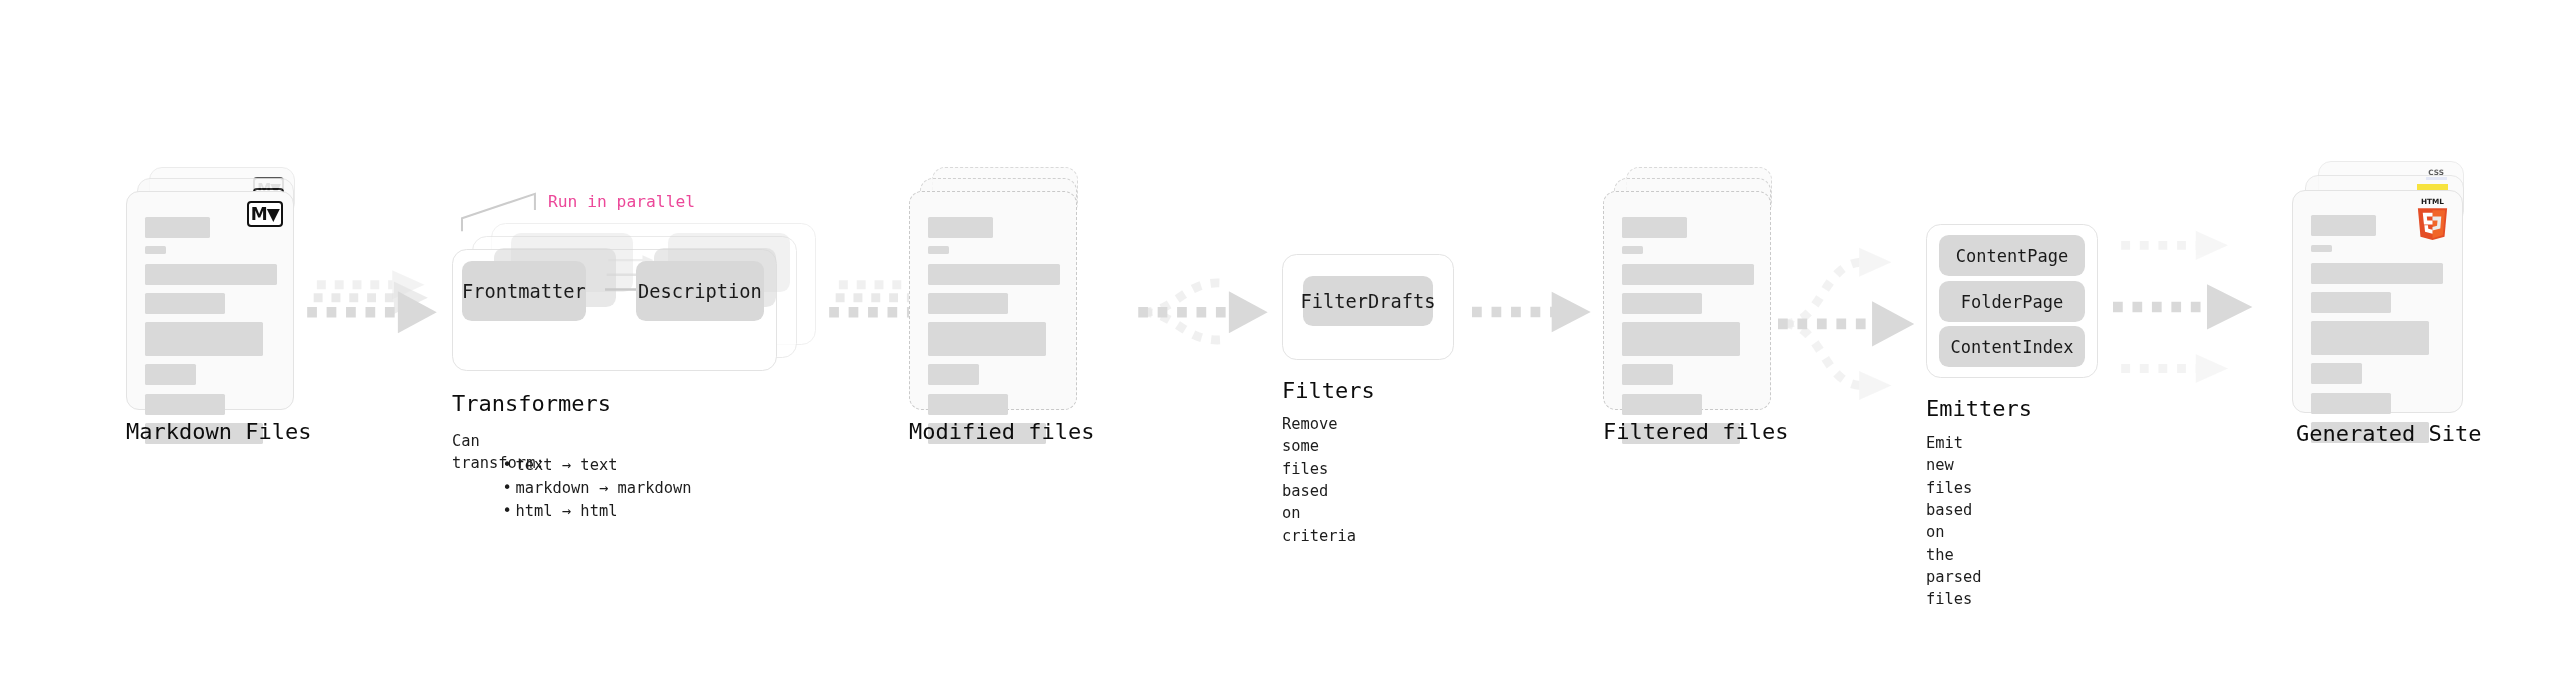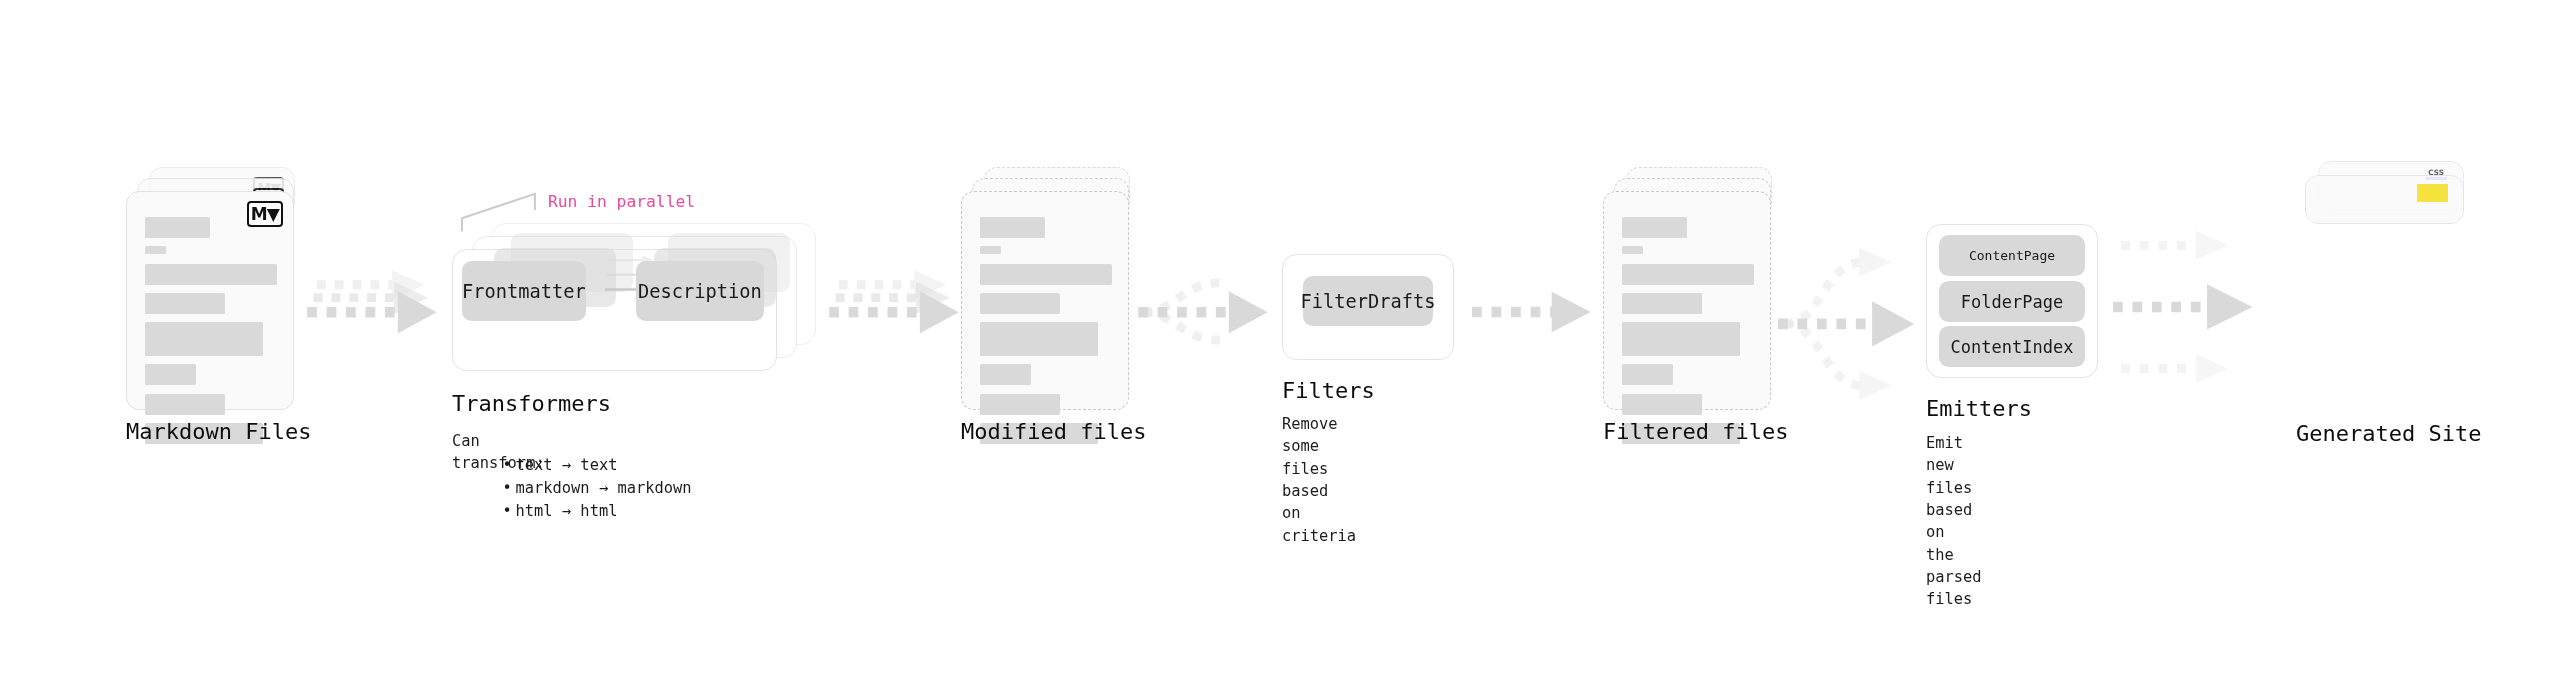--- a/index.html
+++ b/index.html
@@ -195,21 +195,21 @@
         <line x1="8" y1="28" x2="112" y2="28" stroke="#dedede" stroke-width="11" stroke-dasharray="11 11"></line>
         <polygon points="107,8 149,28 107,48" fill="#e2e2e2"></polygon>
       </g>
       <g>
         <line x1="0" y1="46" x2="118" y2="46" stroke="#d9d9d9" stroke-width="13" stroke-dasharray="12 12"></line>
         <polygon points="112,20 160,46 112,72" fill="#d9d9d9"></polygon>
       </g>
     </svg>
   </div>
 
-  <div class="node" style="left:961px;top:167px;">
+  <div class="node" style="left:909px;top:167px;">
     <div class="docstack" style="width:175px;height:244px;">
       <div class="doc dashed ghost1" style="left:23px;top:0px;width:146px;height:49px;"></div>
       <div class="doc dashed ghost2" style="left:11.4px;top:11.4px;width:157px;height:49px;"></div>
       <div class="doc dashed" style="left:0px;top:24.4px;width:168px;height:219px;">
         <div class="skeleton-host">
             <div class="sk" style="left: 18px; top: 24.4px; width: 65px; height: 21px;"></div>
             <div class="sk" style="left: 18px; top: 54px; width: 21px; height: 7.3px;"></div>
             <div class="sk" style="left: 18px; top: 72px; width: 132px; height: 21px;"></div>
             <div class="sk" style="left: 18px; top: 101px; width: 80px; height: 21px;"></div>
             <div class="sk" style="left: 18px; top: 130px; width: 118px; height: 34px;"></div>
@@ -286,21 +286,21 @@
       </g>
       <g>
         <line x1="0" y1="98" x2="122" y2="98" stroke="#d9d9d9" stroke-width="13" stroke-dasharray="12 12"></line>
         <polygon points="116,70 168,98 116,126" fill="#d9d9d9"></polygon>
       </g>
     </svg>
   </div>
 
   <div class="node" style="left:1926px;top:224px;">
     <div class="group" style="left:0px;top:0px;width:172px;height:154px;"></div>
-    <div class="pill" style="left:13px;top:11.4px;width:146px;height:41px;font-size:13px;">
+    <div class="pill" style="left:13px;top:11.4px;width:146px;height:41px;font-size:17px;">
       <span>ContentPage</span>
     </div>
     <div class="pill" style="left:13px;top:57px;width:146px;height:41px;font-size:17px;">
       <span>FolderPage</span>
     </div>
     <div class="pill" style="left:13px;top:102px;width:146px;height:41px;font-size:17px;">
       <span>ContentIndex</span>
     </div>
     <div class="title" style="left:0px;top:172px;">Emitters</div>
     <div class="caption" style="left:0px;top:208px;">Emit new files based on
@@ -328,18 +328,40 @@
     <div class="docstack" style="width:175px;height:296px;">
       <div class="doc ghost1" style="left:26px;top:0px;width:146px;height:49px;">
         <div class="css-badge" style="right:16.3px;top:6.5px;">
           <span class="cssword">CSS</span>
           <span class="cssbar"></span>
         </div>
       </div>
       <div class="doc ghost2" style="left:13px;top:14px;width:159px;height:49px;">
         <div class="js-badge" style="right:14.6px;top:8.1px;width:31px;height:18px;"></div>
       </div>
+      <div class="doc" style="left:0px;top:29px;width:171px;height:223px;">
+        <div class="html5" style="right:9.8px;top:4.9px;width:39px;height:44px;">
+          <svg width="39" height="44" viewBox="0 0 48 54">
+            <text x="24" y="10" text-anchor="middle" font-size="9" font-weight="bold" font-family="DejaVu Sans, sans-serif" fill="#1a1a1a">HTML</text>
+            <path d="M6 15 L42 15 L38.8 50 L24 54 L9.2 50 Z" fill="#e44d26"></path>
+            <path d="M24 17.5 L39.5 17.5 L36.7 48.3 L24 51.8 Z" fill="#f16529"></path>
+            <path d="M24 30 L17.5 30 L17 25 L24 25 L24 20.5 L12 20.5 L13.5 35 L24 35 Z
+                     M24 41.5 L18.8 40.2 L18.4 36 L14 36 L14.8 43.8 L24 46.3 Z" fill="#ffffff"></path>
+            <path d="M24 30 L30.2 30 L29.6 36.5 L24 38 L24 42.5 L33.6 40 L34.8 25 L24 25 Z" fill="#ebebeb"></path>
+          </svg>
+        </div>
+        <div class="skeleton-host">
+            <div class="sk" style="left: 18px; top: 24.4px; width: 65px; height: 21px;"></div>
+            <div class="sk" style="left: 18px; top: 54px; width: 21px; height: 7.3px;"></div>
+            <div class="sk" style="left: 18px; top: 72px; width: 132px; height: 21px;"></div>
+            <div class="sk" style="left: 18px; top: 101px; width: 80px; height: 21px;"></div>
+            <div class="sk" style="left: 18px; top: 130px; width: 118px; height: 34px;"></div>
+            <div class="sk" style="left: 18px; top: 172px; width: 51px; height: 21px;"></div>
+            <div class="sk" style="left: 18px; top: 202px; width: 80px; height: 21px;"></div>
+            <div class="sk" style="left: 18px; top: 231px; width: 118px; height: 21px;"></div>
+          </div>
+      </div>
     </div>
     <div class="title" style="left:4px;top:260px;">Generated Site</div>
   </div>
 
 </div>
 
 
 </body></html>

